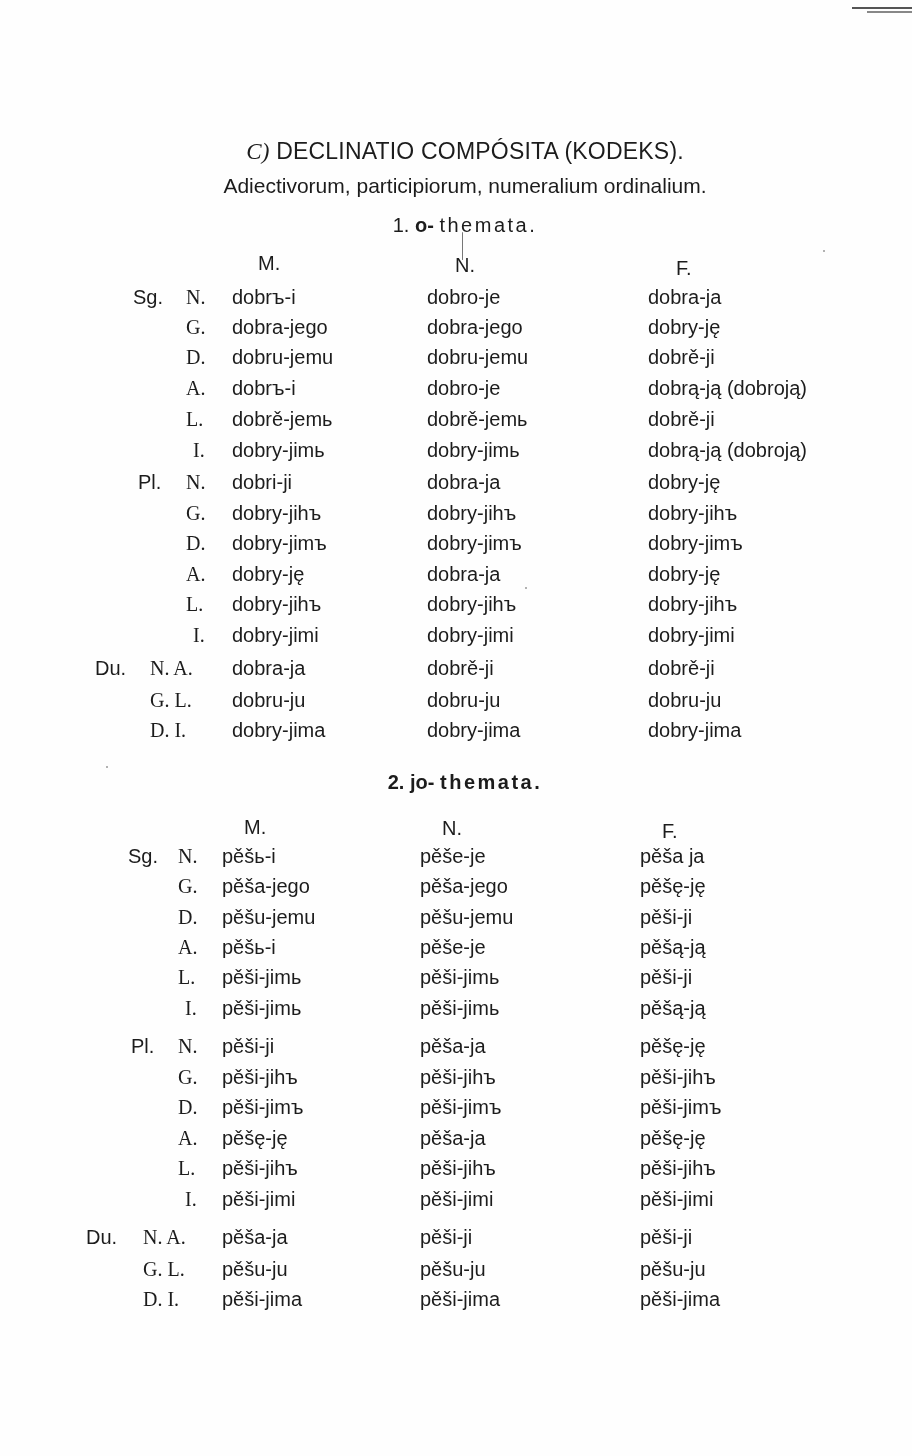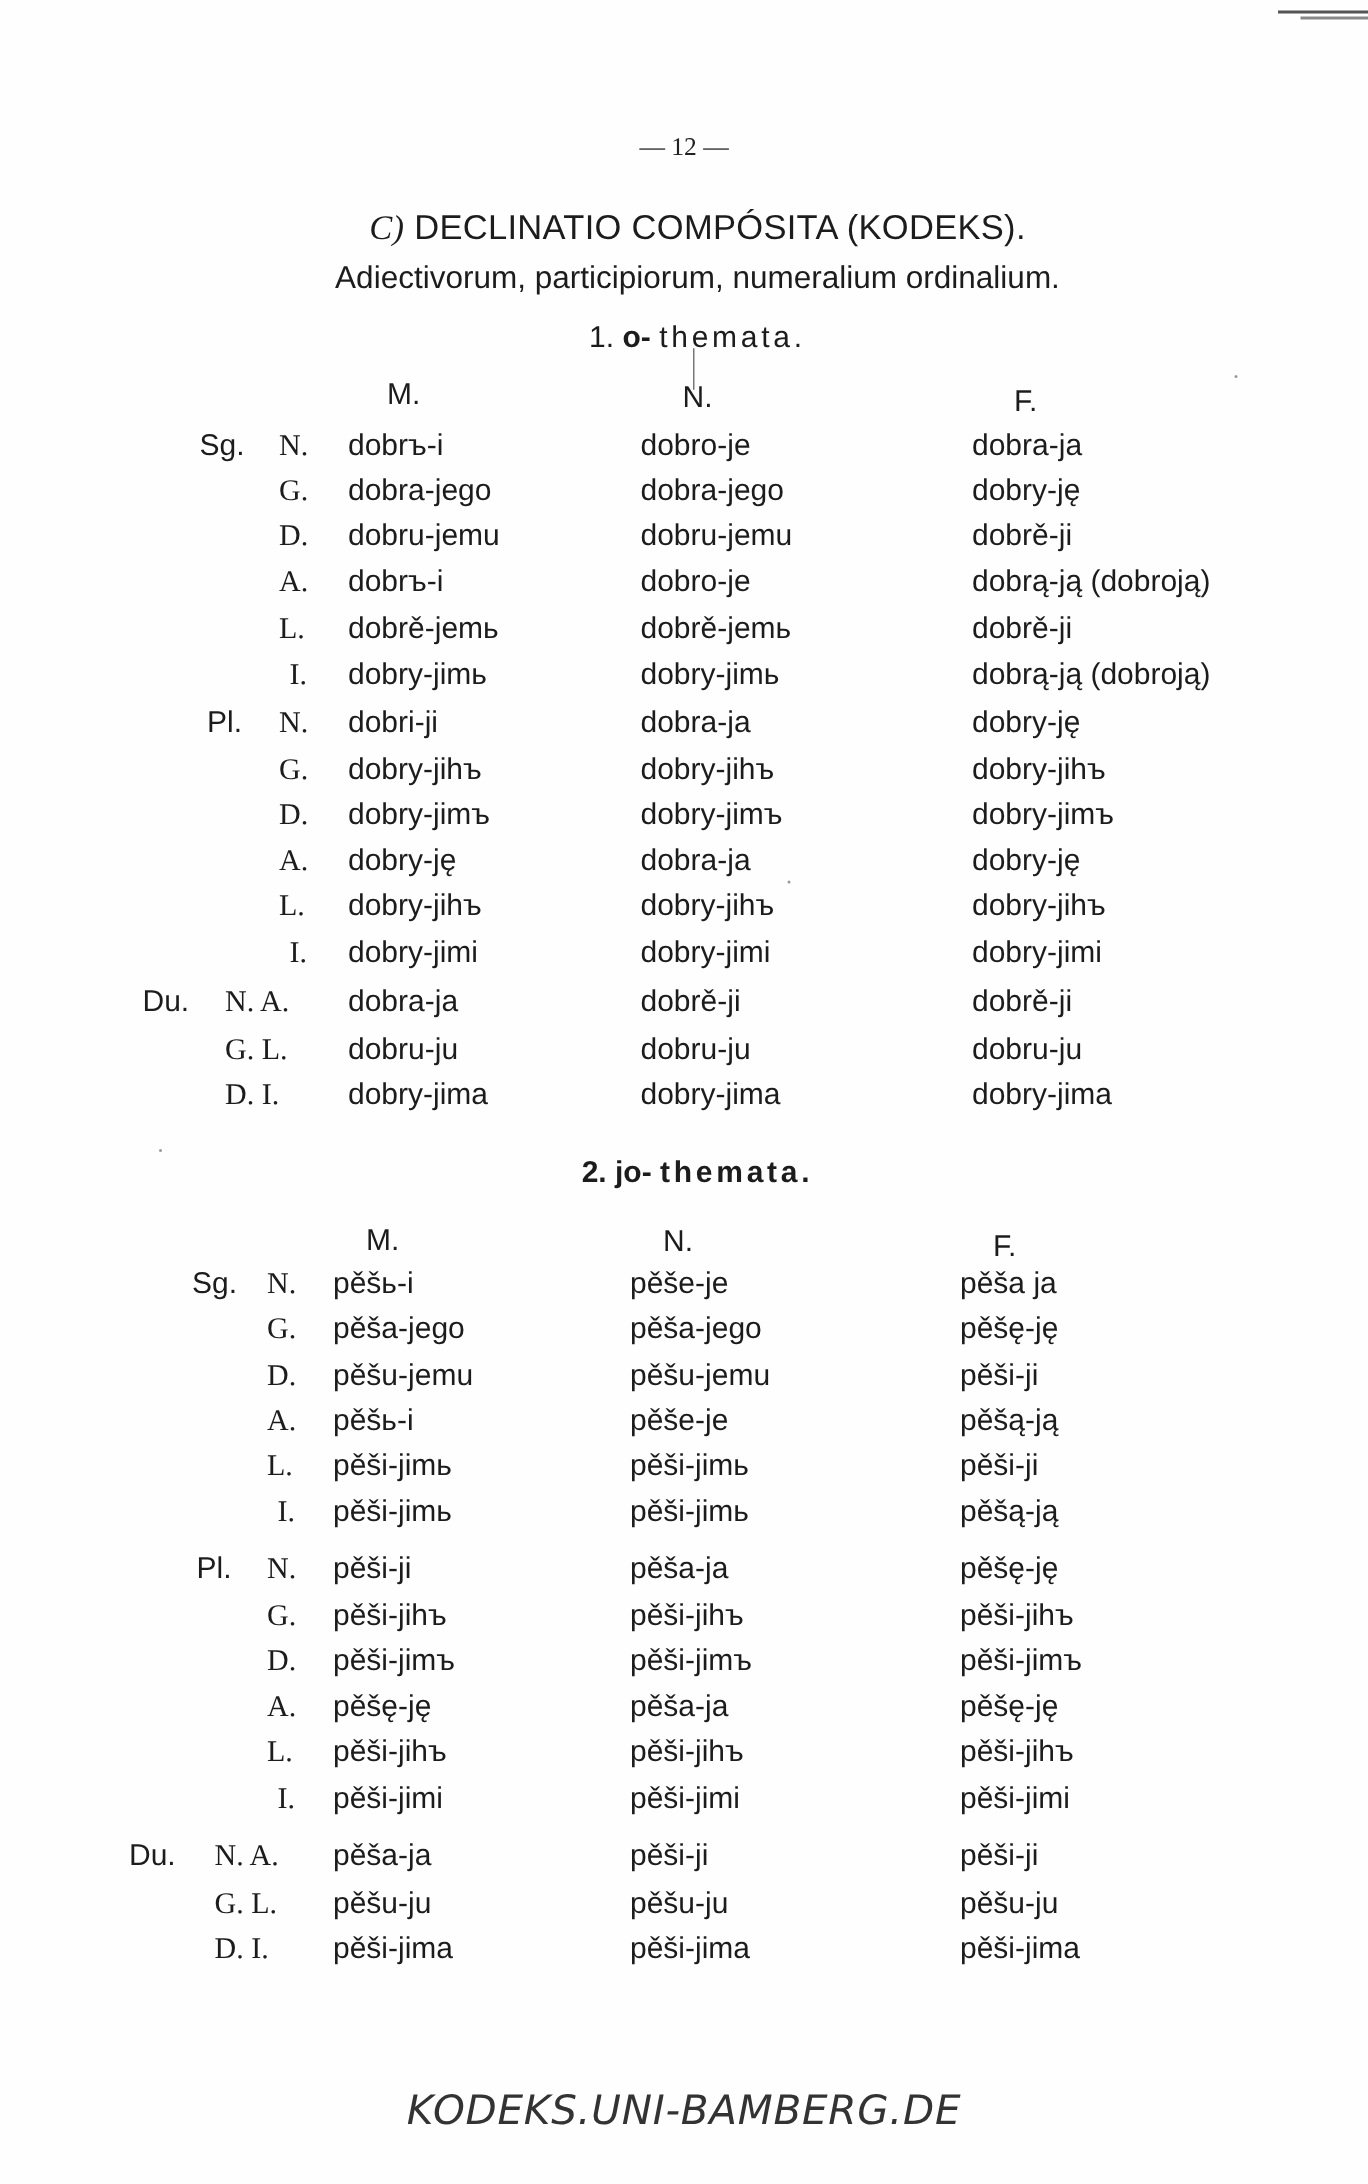--- a/index.html
+++ b/index.html
@@ -110,21 +110,20 @@
 </head>
 <body>
 
 <div class="page">
 
   <div class="scan-artifact">
     <div class="line" style="top:3px;width:60px;"></div>
     <div class="line" style="top:7px;width:45px;background:#888;"></div>
   </div>
 
-  <div class="page-number">— 12 —</div>
 
   <div class="heading">
     <span class="c-letter">C)</span>
     <span>DECLINATIO COMPÓSITA (KODEKS).</span>
   </div>
 
   <div class="subheading">Adiectivorum, participiorum, numeralium ordinalium.</div>
 
   <div class="section-title s1">
     <span class="num">1.</span>
@@ -355,19 +354,18 @@
       </div>
       <div class="row" style="top: 1288px;">
         <span style="left: 86px;"></span>
         <span class="serif" style="left: 143px;">D. I.</span>
         <span style="left: 222px;">pěši-jima</span>
         <span style="left: 420px;">pěši-jima</span>
         <span style="left: 640px;">pěši-jima</span>
       </div>
     </div>
 
-  <div class="footer">KODEKS.UNI-BAMBERG.DE</div>
 
   <div class="speck" style="left:462px;top:232px;width:1px;height:28px;background:#777;"></div>
   <div class="speck" style="left:525px;top:587px;"></div>
   <div class="speck" style="left:823px;top:250px;"></div>
   <div class="speck" style="left:106px;top:766px;"></div>
 </div>
 
 </body></html>

